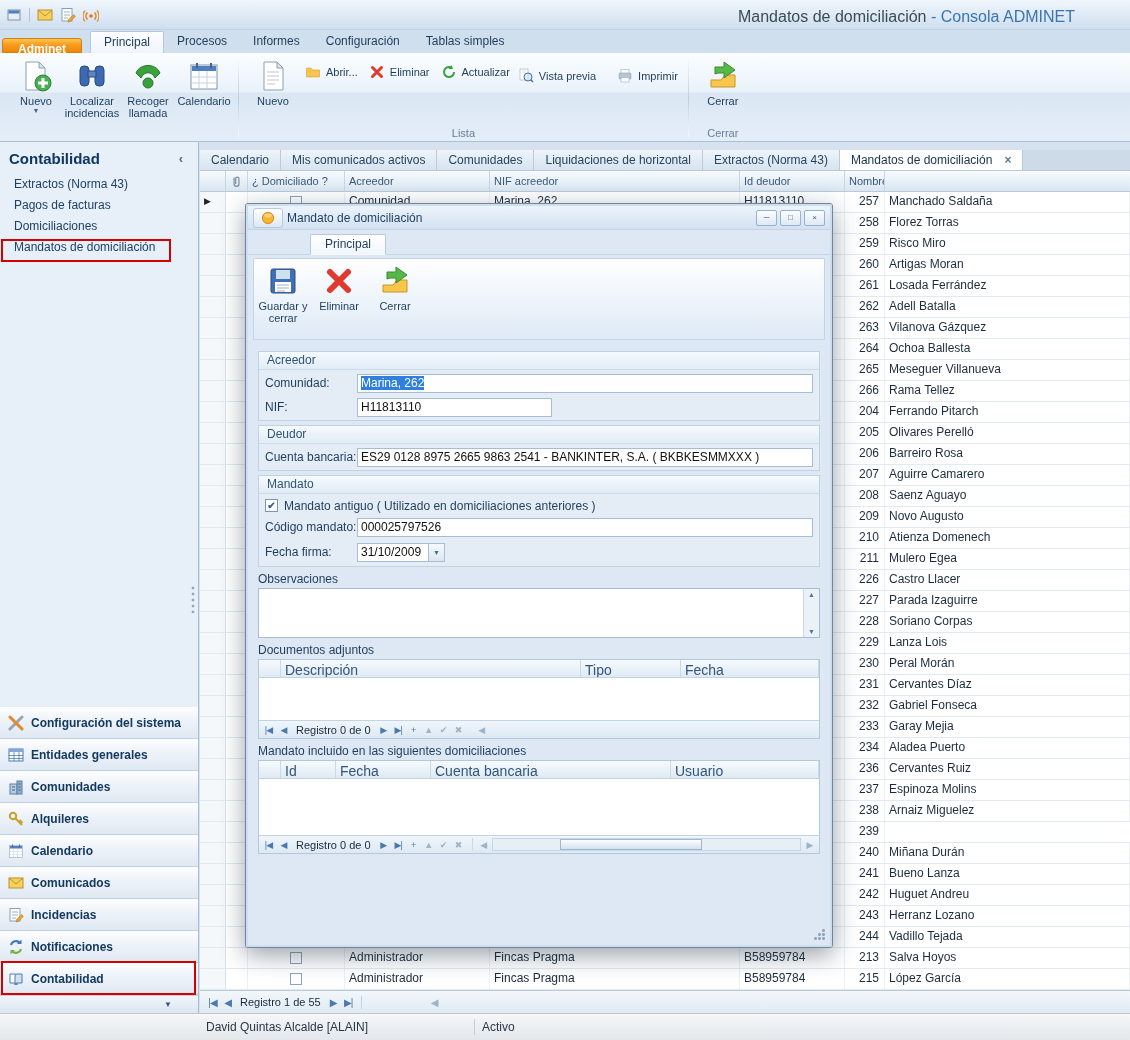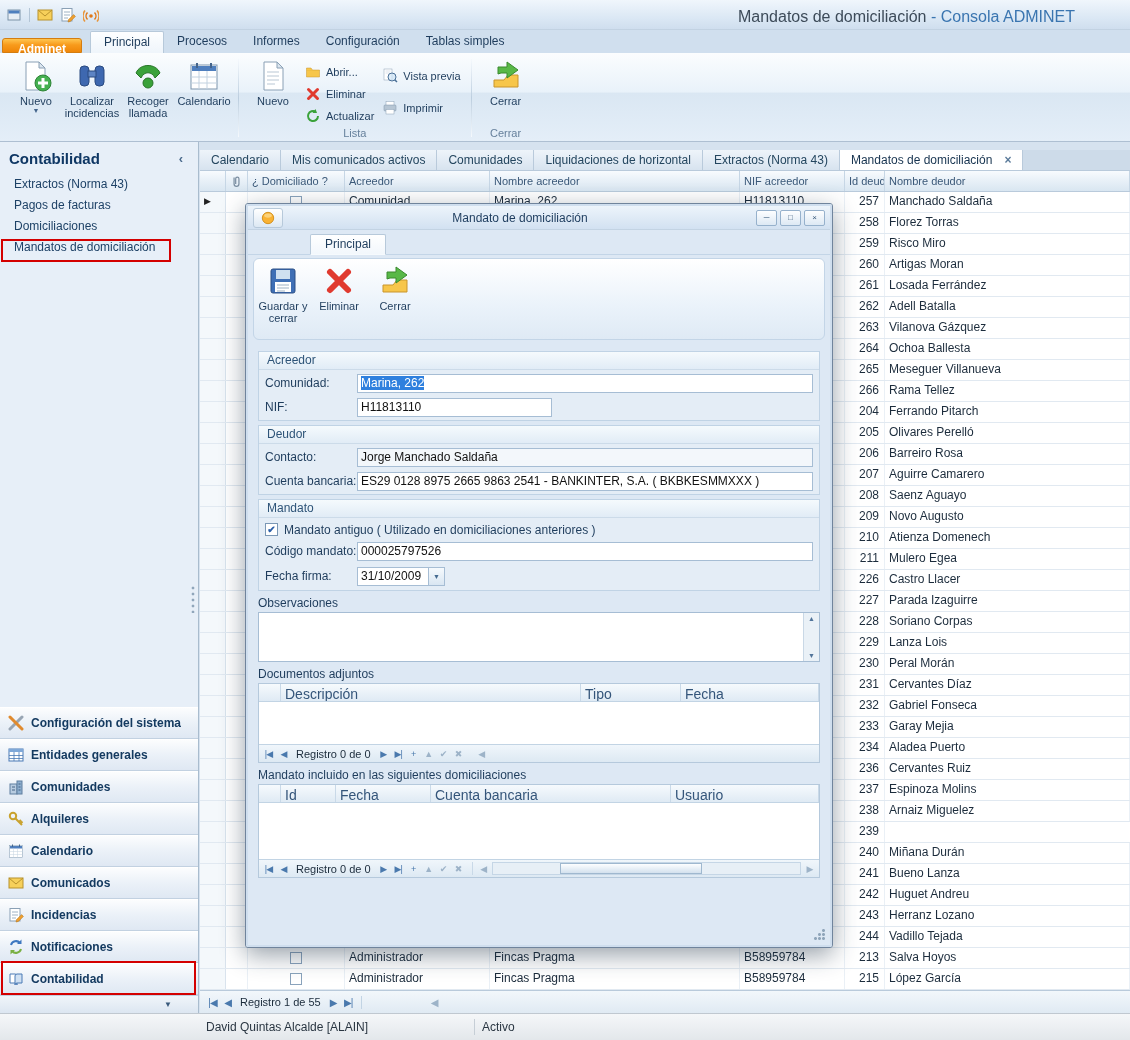--- a/index.html
+++ b/index.html
@@ -18,21 +18,21 @@
 .appbtn{height:15px;line-height:20px;padding:0 15px;background:linear-gradient(#ffc54f,#f89b1c 45%,#ef8608);color:#fff;font-weight:bold;border-radius:3px 3px 0 0;border:1px solid #d47d10;margin-right:8px}
 .rtab{height:22px;line-height:21px;padding:0 13px;color:#1e3c5c}
 .rtab.on{background:linear-gradient(#fdfeff,#eff5fb);border:1px solid #b7c9da;border-bottom:none;border-radius:2px 2px 0 0}
 
 .ribbon{position:absolute;left:0;top:53px;width:100%;height:89px;background:linear-gradient(#fbfdfe,#e9f2fa 44%,#dae7f3 46%,#e4eef8);border-bottom:1px solid #aebfd2;display:flex;padding:2px 4px 0 4px}
 .rgroup{position:relative;display:flex;align-items:flex-start;padding:2px 4px 14px 4px}
 .rglabel{position:absolute;left:0;right:0;bottom:2px;text-align:center;font-size:11px;color:#66809c}
 .rsep{width:1px;margin:4px 2px;background:linear-gradient(#f5f9fd,#bccedf,#f5f9fd)}
 .bigbtn{width:56px;min-height:68px;display:flex;flex-direction:column;align-items:center;padding-top:3px;font-size:11px;color:#1e3c5c;text-align:center;line-height:12px;border-radius:3px;cursor:default}
 .bigbtn svg{width:32px;height:32px;margin-bottom:3px}
-.smallcol{display:flex;flex-direction:column;gap:3px;padding-top:5px}
+.smallcol{display:flex;flex-direction:row;gap:3px;padding-top:5px}
 .smallcol.sp{gap:13px;padding-top:9px}
 .smbtn{display:flex;align-items:center;gap:5px;height:19px;padding:0 4px;font-size:11px;color:#1e3c5c;white-space:nowrap}
 .smbtn svg{width:16px;height:16px}
 .drop{font-size:7px;color:#44658c;line-height:7px}
 
 .sidebar{position:absolute;left:0;top:142px;width:199px;height:871px;background:#e7eff8;border-right:1px solid #a9bcce}
 .sbhead{height:32px;display:flex;align-items:center;padding:0 9px;font-size:15px;font-weight:bold;color:#0f3764}
 .sbcollapse{margin-left:auto;color:#4a6a8c;font-size:13px;width:16px;text-align:center}
 .sblink{height:21px;line-height:21px;padding-left:14px;color:#1d4166;white-space:nowrap}
 .vdots{position:absolute;right:3px;top:443px;width:4px;height:28px;background:radial-gradient(circle,#90a6bb 1.2px,transparent 1.7px);background-size:4px 6px}
@@ -65,25 +65,25 @@
 .pgap{width:1px;height:13px;background:#c2d4e4;margin:0 5px}
 .statusbar{position:absolute;left:0;top:1013px;width:100%;height:27px;background:linear-gradient(#f5f7f9,#e3e7eb);border-top:1px solid #c0c8d0;color:#2a3642}
 .stuser{position:absolute;left:206px;top:6px}
 .stsep{position:absolute;left:474px;top:5px;width:1px;height:16px;background:#c6ced6}
 .ststate{position:absolute;left:482px;top:6px}
 
 .dlg{position:absolute;left:245px;top:203px;width:588px;height:745px;background:#dde8f4;border:1px solid #70849c;border-radius:3px;box-shadow:0 7px 24px rgba(25,45,65,.45);z-index:30;overflow:hidden}
 .dlg-inner{position:absolute;inset:0;border:2px solid #cfdeee;display:flex;flex-direction:column}
 .dtitle{height:24px;flex:none;display:flex;align-items:center;background:linear-gradient(#edf4fb,#d2e1f1);padding:0 5px;border-bottom:1px solid #c3d3e3}
 .dico{width:30px;height:20px;border:1px solid #b7c9da;border-radius:3px;background:linear-gradient(#fff,#dce8f3);display:flex;align-items:center;justify-content:center;margin-right:4px}
-.dtitle .t{flex:1;text-align:center;color:#1d3c5e}
+.dtitle .t{flex:1;text-align:left;color:#1d3c5e}
 .wbtn{width:21px;height:16px;border:1px solid #96b1cc;border-radius:2px;background:linear-gradient(#fdfeff,#dde9f4);color:#3a5a7c;font-size:8px;line-height:14px;text-align:center;margin-left:3px}
 .dtabs{height:25px;flex:none;background:#dde8f4;padding:4px 0 0 62px;border-bottom:1px solid #c3d5e7;display:flex}
 .dtab2{background:linear-gradient(#fff,#f2f7fc);border:1px solid #b7c9da;border-bottom:1px solid #f6fafd;border-radius:2px 2px 0 0;padding:0 14px;line-height:19px;color:#1e3c5c;margin-bottom:-1px}
-.dribbon{height:82px;flex:none;margin:3px 5px;background:linear-gradient(#ffffff,#eaf2fa 60%,#dfeaf5);border:1px solid #c3d5e7;border-radius:6px;display:flex;padding:3px 4px;gap:6px}
+.dribbon{height:82px;flex:none;margin:3px 5px;background:linear-gradient(#ffffff,#eaf2fa 60%,#dfeaf5);border:1px solid #c3d5e7;border-radius:0;display:flex;padding:3px 4px;gap:6px}
 .dcontent{flex:1;padding:8px 10px 0 10px;position:relative}
 .gbox{border:1px solid #c0d3e5;margin-bottom:4px;background:rgba(255,255,255,.22)}
 .gbh{height:18px;line-height:17px;padding-left:8px;background:linear-gradient(#f5fafd,#e1ecf6);border-bottom:1px solid #ccdbe9;color:#2e5478}
 .frow{display:flex;align-items:center;height:22px;padding:0 6px;margin:2px 0}
 .flabel{width:92px;color:#1e3c5c;flex:none}
 .tbox{flex:1;height:19px;line-height:17px;background:#fff;border:1px solid #a6bdd4;padding:0 3px;white-space:nowrap;overflow:hidden;color:#111}
 .tbox.ro{background:#f3f7fb}
 .sel{background:#2f80de;color:#fff}
 .w195{flex:none;width:195px}
 .cbrow{display:flex;align-items:center;gap:6px;height:20px;padding:3px 6px 0 6px;color:#1e3c5c}
@@ -438,21 +438,20 @@
   <div class="grid">
     <div class="ghead">
       <div></div>
       <div>
           <svg class="ic" width="13" height="13">
             <use href="#i-clip"></use>
           </svg>
         </div>
       <div>¿ Domiciliado ?</div>
       <div>Acreedor</div>
-      <div>Nombre acreedor</div>
       <div>NIF acreedor</div>
       <div>Id deudor</div>
       <div>Nombre deudor</div>
     </div>
     <div>
 
         <div class="grow">
           <div class="ind">▶</div>
           <div></div>
           <div class="cdom">
@@ -1008,24 +1007,20 @@
             <div class="tbox"><span class="sel">Marina, 262</span></div>
           </div>
           <div class="frow">
             <span class="flabel">NIF:</span>
             <div class="tbox w195">H11813110</div>
           </div>
         </div>
 
         <div class="gbox">
           <div class="gbh">Deudor</div>
-          <div class="frow">
-            <span class="flabel">Contacto:</span>
-            <div class="tbox ro">Jorge Manchado Saldaña</div>
-          </div>
           <div class="frow">
             <span class="flabel">Cuenta bancaria:</span>
             <div class="tbox">ES29 0128 8975 2665 9863 2541 - BANKINTER, S.A. ( BKBKESMMXXX )</div>
           </div>
         </div>
 
         <div class="gbox">
           <div class="gbh">Mandato</div>
           <div class="cbrow">
             <span class="cbx">✔</span>

